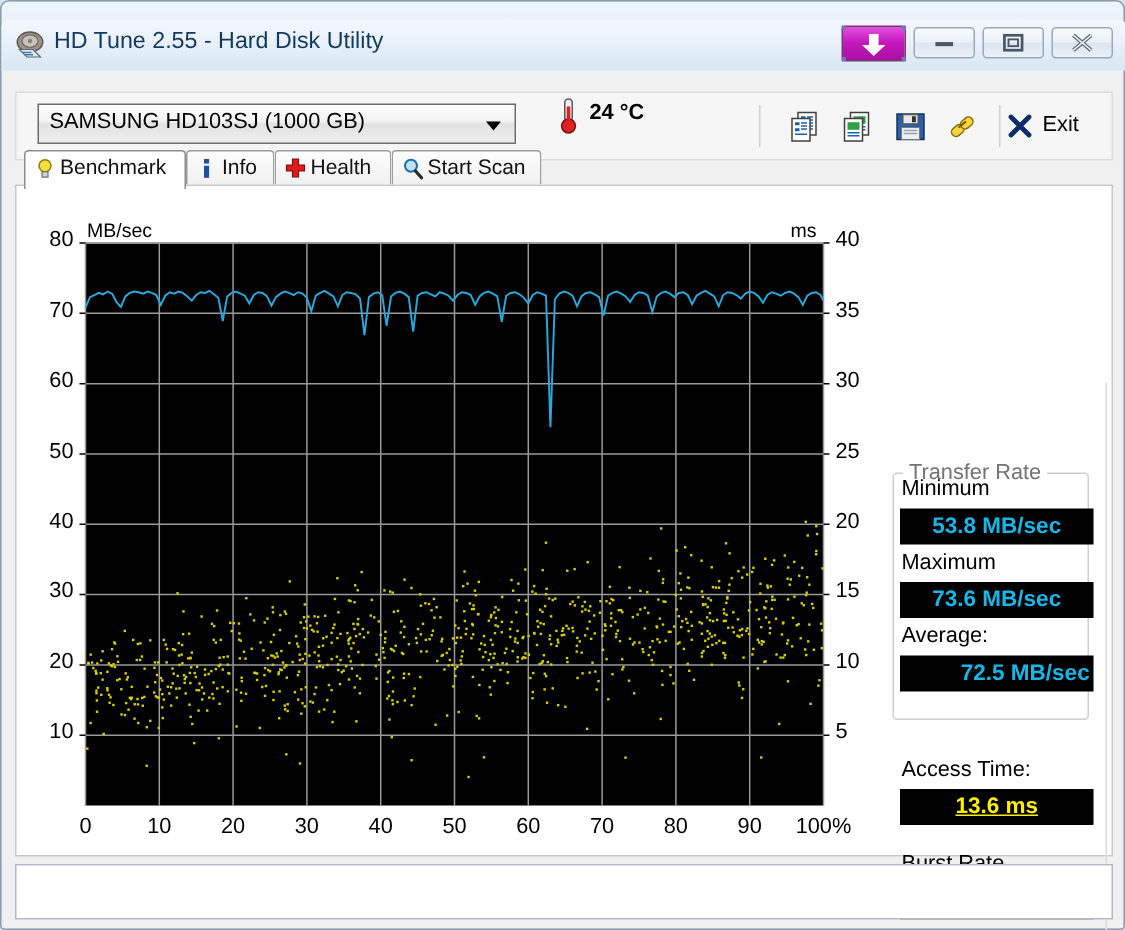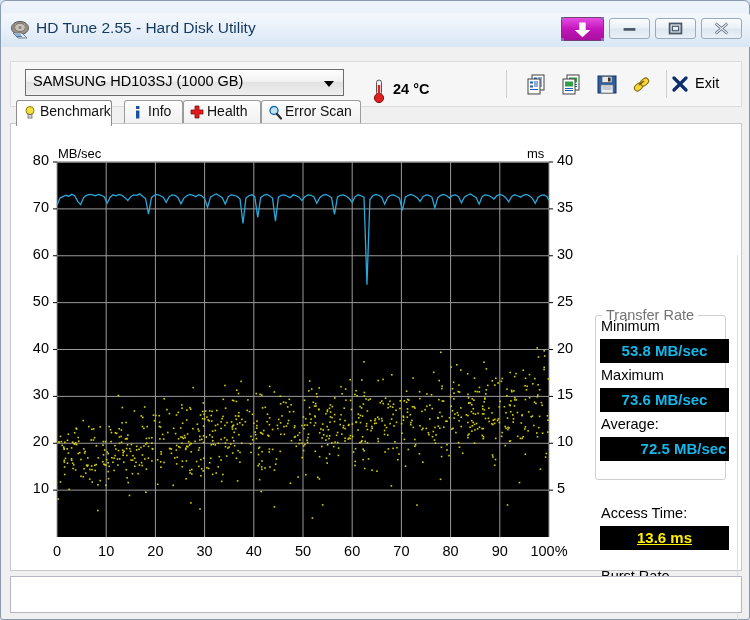--- a/index.html
+++ b/index.html
@@ -61,21 +61,21 @@
     background:linear-gradient(to bottom,#fdfdfd 0%,#f2f2f2 45%,#e2e2e2 50%,#efefef 100%);
     font-size:14.5px;color:#000;
     padding:3px 0 0 7px;
     white-space:nowrap;overflow:hidden;
   }
   .drive-arrow{
     position:absolute;right:9px;top:11px;
     width:0;height:0;border-left:5px solid transparent;border-right:5px solid transparent;
     border-top:6px solid #000;
   }
-  .temp-wrap{position:absolute;left:360px;top:16px;height:26px;}
+  .temp-wrap{position:absolute;left:360px;top:2px;height:26px;}
   .temp-text{
     position:absolute;left:22px;top:3px;font-size:14.5px;font-weight:bold;color:#000;
     white-space:nowrap;
   }
   .sep{position:absolute;top:8px;width:1px;height:28px;background:#d0d0d0;}
   .tool-icon{position:absolute;top:12px;width:22px;height:21px;}
   .exit-x{position:absolute;left:661px;top:14px;width:16px;height:16px;}
   .exit-label{
     position:absolute;left:684px;top:13px;font-size:14.5px;color:#000;
   }
@@ -265,21 +265,21 @@
         <path d="M2 2 L14 14 M14 2 L2 14" stroke="#0b2e6b" stroke-width="3.2" fill="none" stroke-linecap="round"></path>
       </svg>
     </div>
     <div class="exit-label">
       <span>Exit</span>
     </div>
   </div>
 
   <div class="tabs">
 
-    <div class="tab active" style="left:0px;width:96px;">
+    <div class="tab active" style="left:0px;width:108px;">
       <span class="tico">
         <svg width="14" height="15" viewBox="0 0 14 15">
           <circle cx="7" cy="5.5" r="4" fill="#f5e03c" stroke="#8d7a10" stroke-width="1"></circle>
           <rect x="5" y="9.5" width="4" height="3.6" fill="#cfcfcf" stroke="#6f6f6f" stroke-width="0.8"></rect>
         </svg>
       </span>
       <span>Benchmark</span>
     </div>
 
     <div class="tab" style="left:108px;width:59px;">
@@ -301,21 +301,21 @@
       <span>Health</span>
     </div>
 
     <div class="tab" style="left:245px;width:100px;">
       <span class="tico">
         <svg width="14" height="15" viewBox="0 0 14 15">
           <circle cx="6" cy="5.5" r="4" fill="#bfe3f2" stroke="#1f6fa8" stroke-width="1.4"></circle>
           <path d="M9 9 L13 13.5" stroke="#2a2a2a" stroke-width="2.2" stroke-linecap="round"></path>
         </svg>
       </span>
-      <span>Error Scan</span>
+      <span>Start Scan</span>
     </div>
   </div>
 
   <div class="panel">
 
     <div class="chart-host">
       <div class="axis-label" style="left:47px;top:22px;">MB/sec</div>
       <div class="axis-label" style="left:516px;top:22px;">ms</div>
       <svg id="plot" width="578" height="446" viewBox="0 0 578 446">
           <rect x="46" y="38" width="492" height="375" fill="#000000"></rect>

